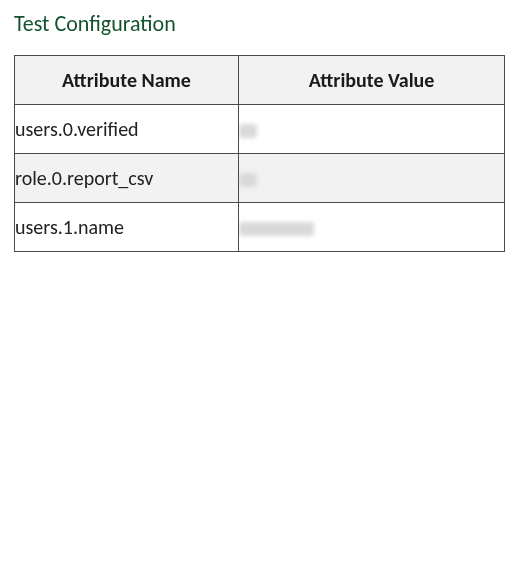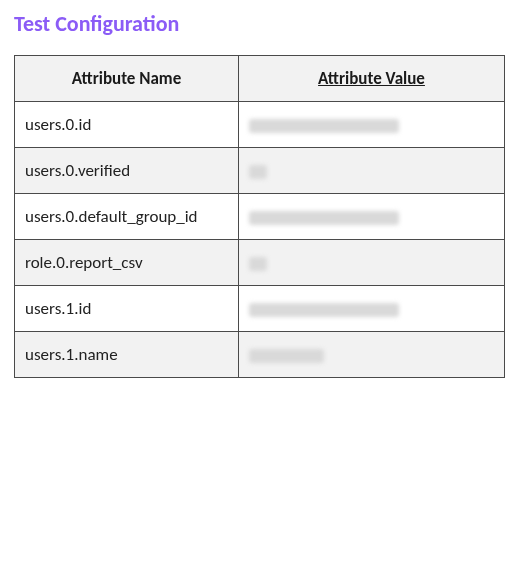--- a/index.html
+++ b/index.html
@@ -8,49 +8,48 @@
     body {
       margin: 0;
       padding: 10px 14px;
       font-family: Calibri, "Segoe UI", Tahoma, Arial, sans-serif;
       background: #ffffff;
       color: #222;
       width: 519px;
     }
     h2.title {
       font-size: 22px;
-      font-weight: 700;
+      font-weight: 400;
       margin: 0 0 18px 0;
-      color: #8b5cf6;
+      color: #14532d;
     }
     table.cfg {
       border-collapse: collapse;
       width: 490px;
       table-layout: fixed;
     }
     table.cfg th,
     table.cfg td {
       border: 1px solid #4a4a4a;
-      padding: 12px 10px;
-      font-size: 17px;
+      padding: 12px 0;
+      font-size: 20px;
       vertical-align: middle;
       overflow: hidden;
     }
     table.cfg th {
       background: #f2f2f2;
       font-weight: 700;
       text-align: center;
       color: #1a1a1a;
     }
     table.cfg th.col-name {
       width: 224px;
     }
     table.cfg th.col-value {
       width: 266px;
-      text-decoration: underline;
     }
     table.cfg td.attr-name {
       text-align: left;
       color: #222;
       font-weight: 400;
     }
     table.cfg tbody tr:nth-child(even) td {
       background: #f2f2f2;
     }
     table.cfg tbody tr:nth-child(odd) td {
@@ -73,37 +72,25 @@
 
 <table class="cfg">
   <thead>
     <tr>
       <th class="col-name">Attribute Name</th>
       <th class="col-value">Attribute Value</th>
     </tr>
   </thead>
   <tbody id="cfg-body">
       <tr>
-        <td class="attr-name">users.0.id</td>
-        <td class="attr-value"><span class="redacted" style="width: 150px;"></span></td>
-      </tr>
-      <tr>
         <td class="attr-name">users.0.verified</td>
         <td class="attr-value"><span class="redacted" style="width: 18px;"></span></td>
       </tr>
       <tr>
-        <td class="attr-name">users.0.default_group_id</td>
-        <td class="attr-value"><span class="redacted" style="width: 150px;"></span></td>
-      </tr>
-      <tr>
         <td class="attr-name">role.0.report_csv</td>
         <td class="attr-value"><span class="redacted" style="width: 18px;"></span></td>
-      </tr>
-      <tr>
-        <td class="attr-name">users.1.id</td>
-        <td class="attr-value"><span class="redacted" style="width: 150px;"></span></td>
       </tr>
       <tr>
         <td class="attr-name">users.1.name</td>
         <td class="attr-value"><span class="redacted" style="width: 75px;"></span></td>
       </tr>
     </tbody>
 </table>
 
 </body></html>

